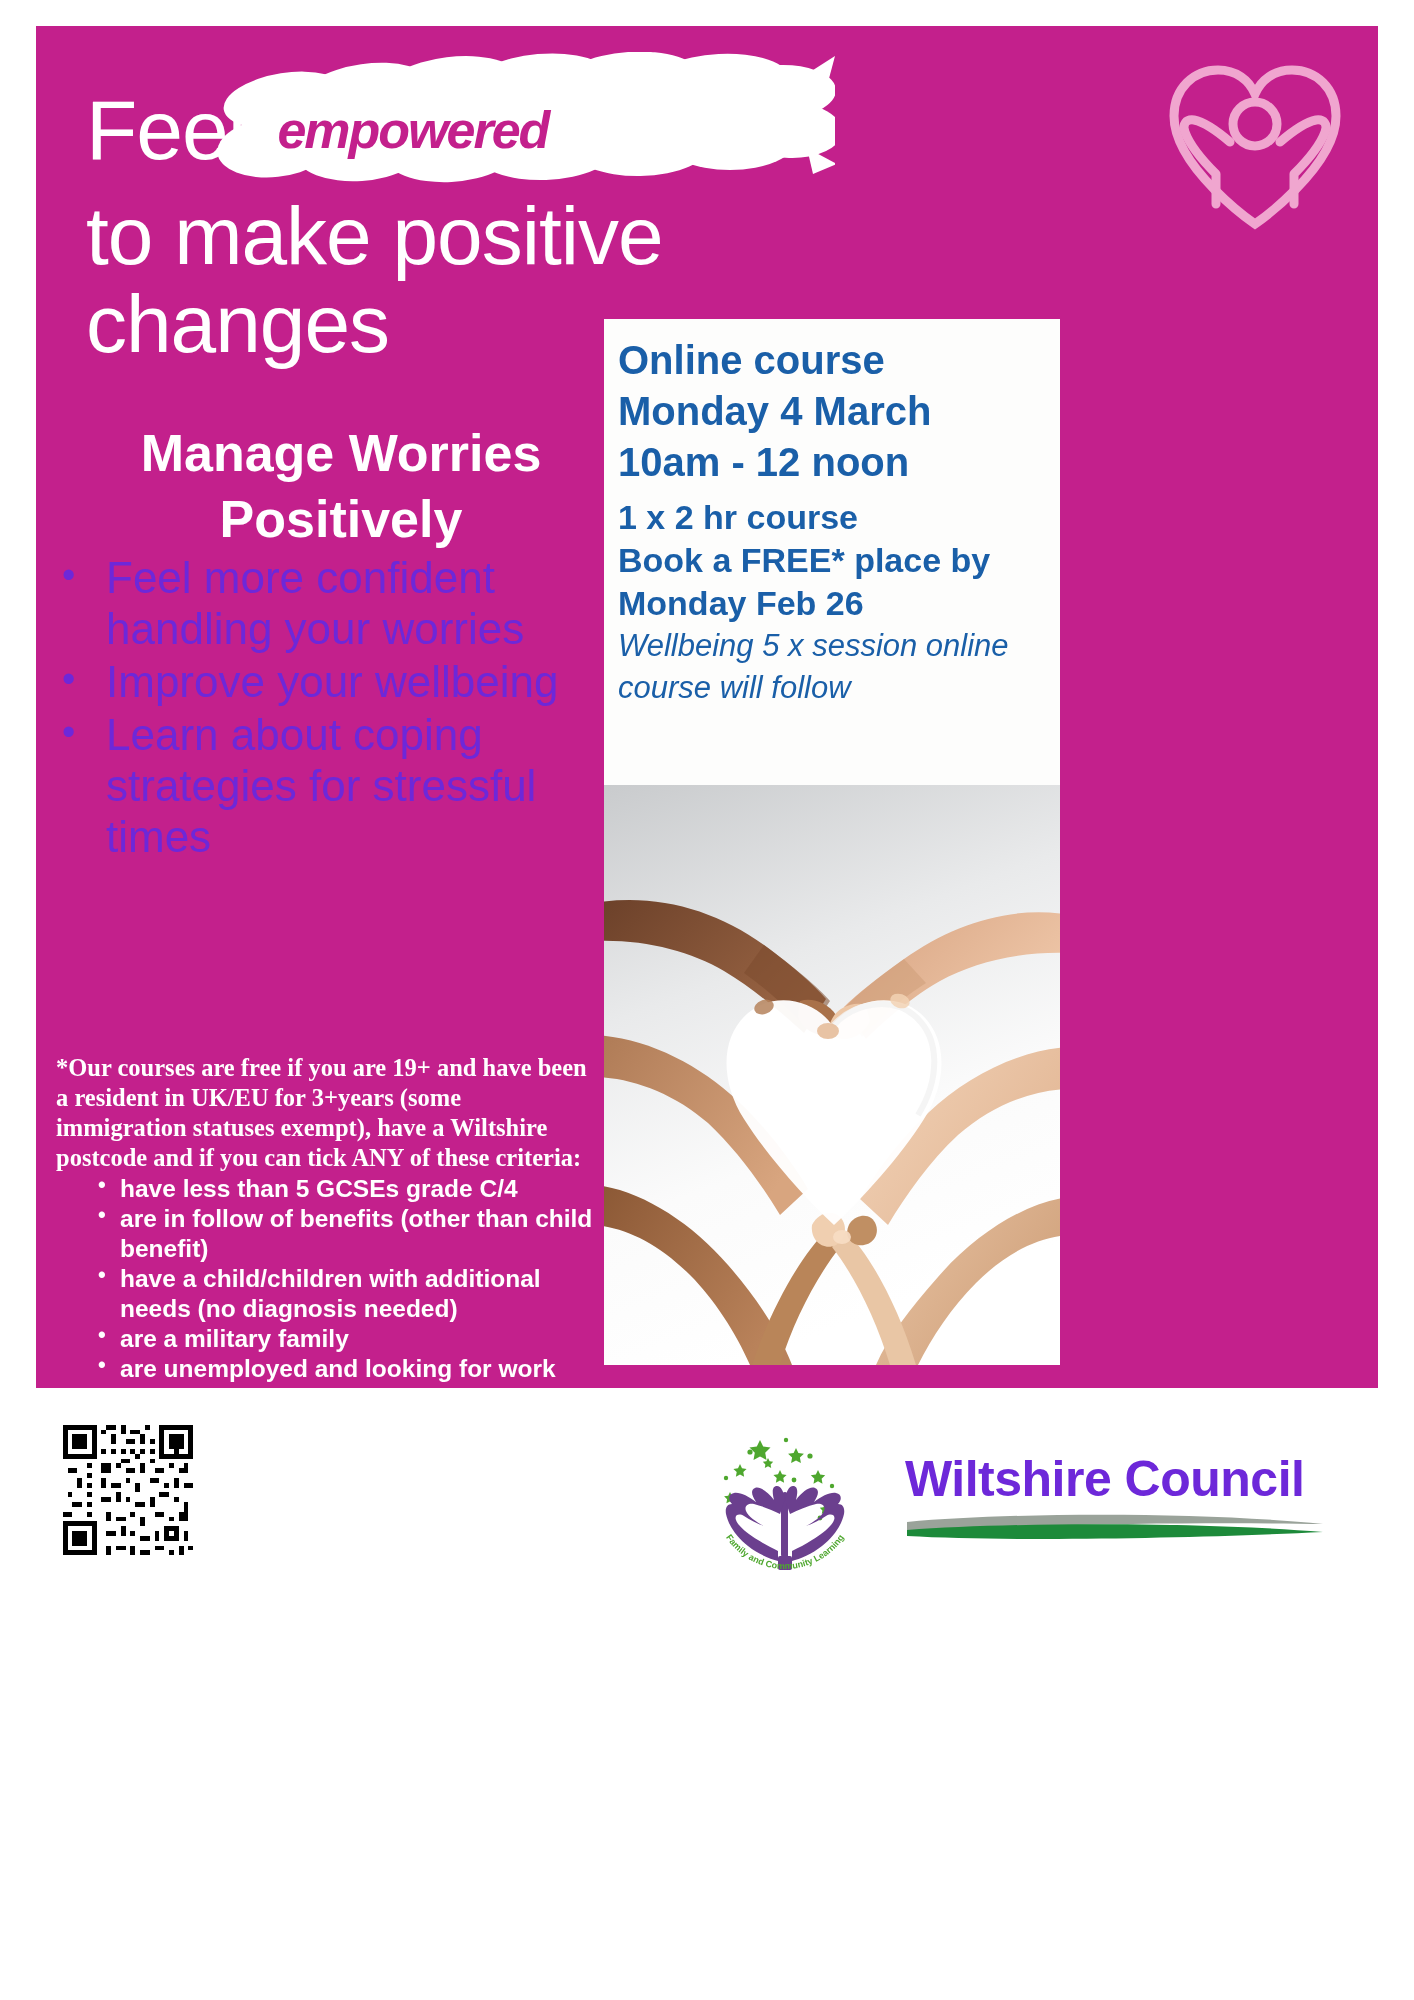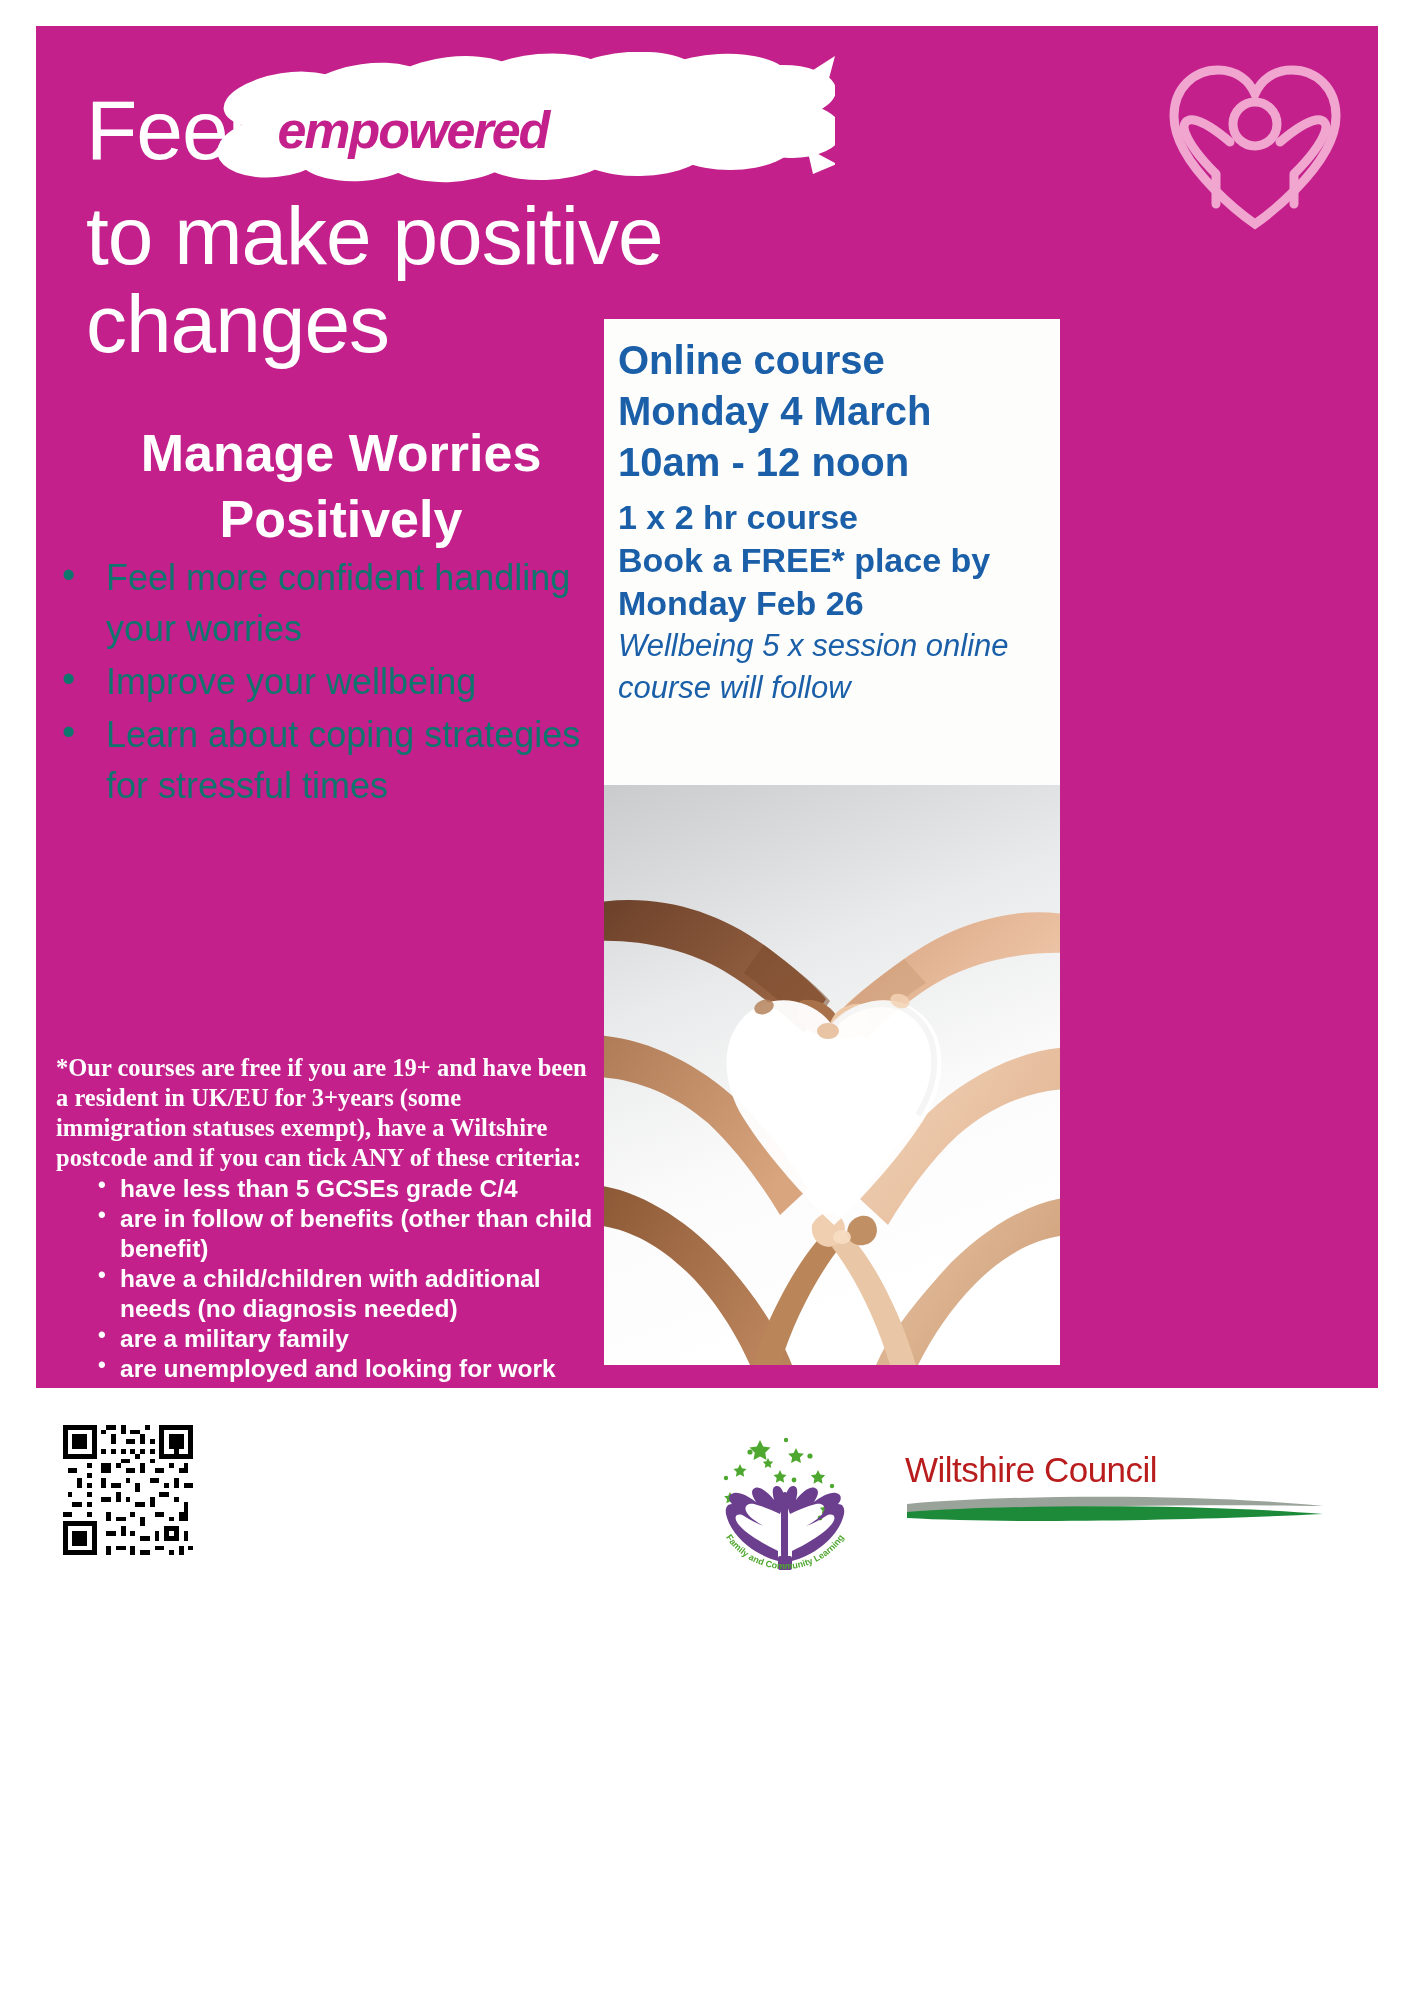--- a/index.html
+++ b/index.html
@@ -105,22 +105,22 @@
   
   #benefit-list {
     position: absolute;
     left: 56px;
     top: 552px;
     width: 552px;
     list-style: none;
   }
   #benefit-list li {
     position: relative;
-    color: #0f766e;
-    font-size: 36px;
+    color: #6d28d9;
+    font-size: 44px;
     line-height: 51px;
     font-weight: 400;
     padding-left: 50px;
     margin-bottom: 2px;
   }
   #benefit-list li::before {
     content: "\2022";
     position: absolute;
     left: 6px;
     top: -2px;
@@ -246,23 +246,23 @@
     height: 170px;
   }
   #wiltshire-logo {
     position: absolute;
     left: 905px;
     top: 1450px;
     width: 420px;
     height: 110px;
   }
   #wiltshire-text {
-    color: #b91c1c;
-    font-size: 35px;
-    font-weight: 400;
+    color: #6d28d9;
+    font-size: 50px;
+    font-weight: 700;
     letter-spacing: -0.5px;
     white-space: nowrap;
   }
   #wiltshire-swoosh { display: block; width: 420px; height: 34px; margin-top: 2px; }
 </style>
 </head>
 <body>
 
 <div id="poster">
 

